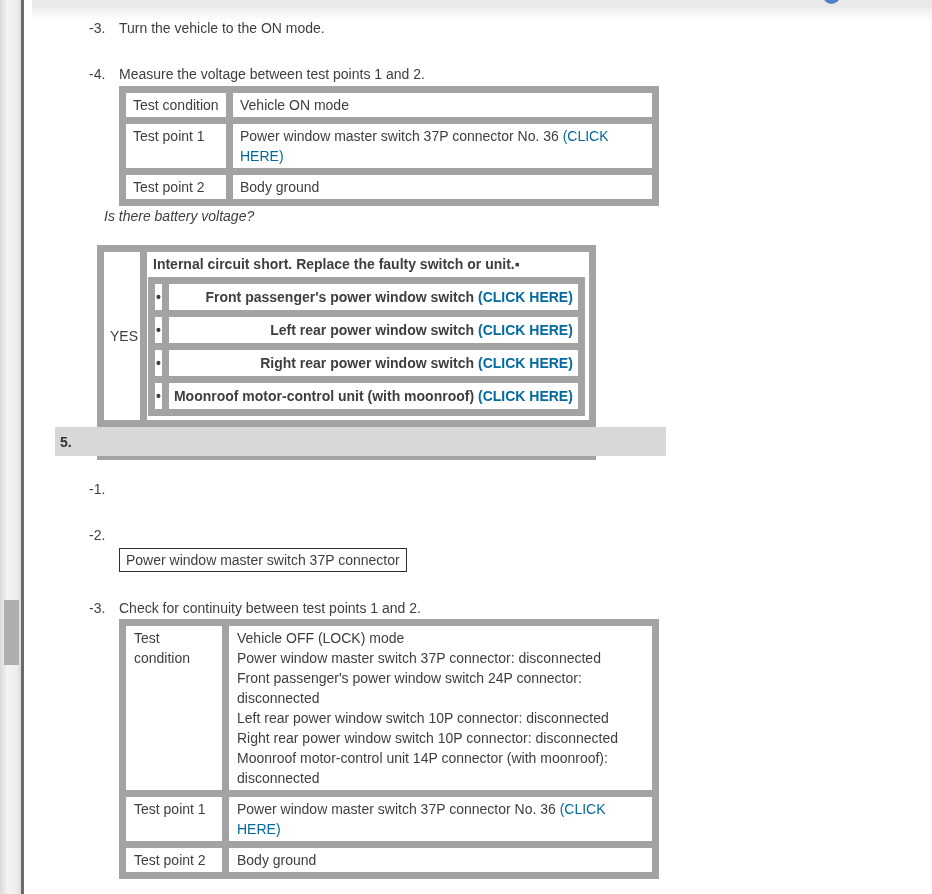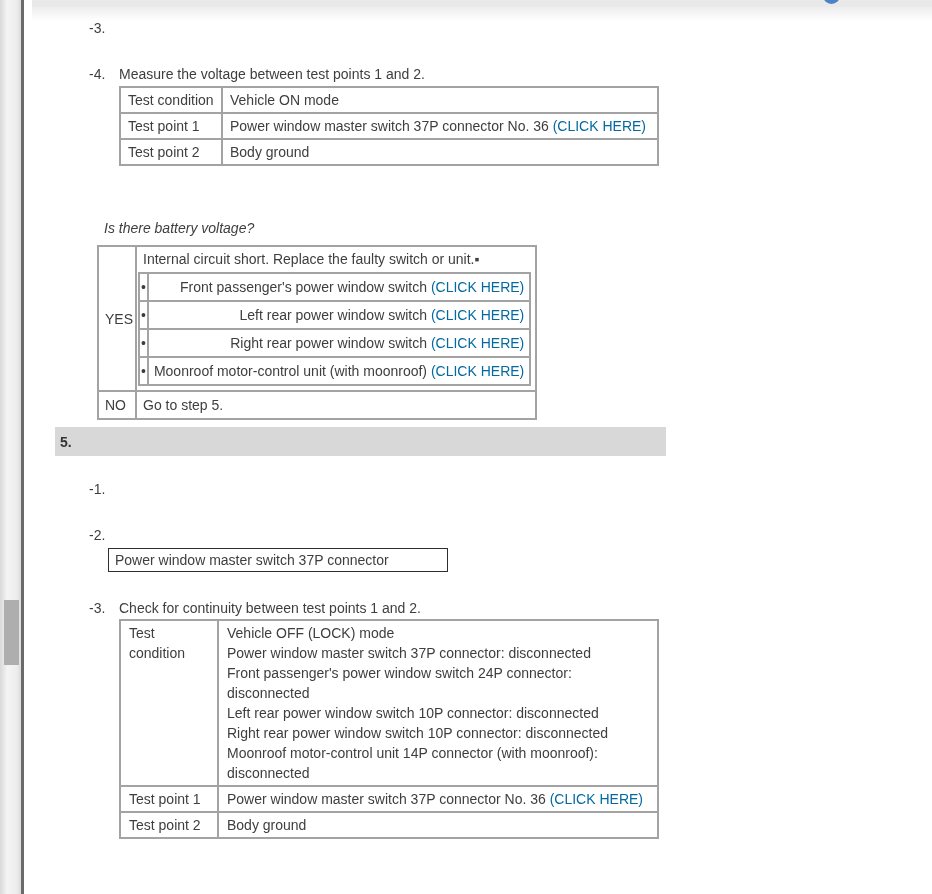--- a/index.html
+++ b/index.html
@@ -16,61 +16,62 @@
   .divider-line{position:absolute;left:21px;top:0;width:3px;height:894px;background:#6a6a6a;}
   
   .top-bar{position:absolute;left:32px;right:0;top:0;height:7px;background:#e9e9e9;}
   .top-shadow{position:absolute;left:32px;right:0;top:7px;height:14px;
     background:linear-gradient(#ededed,#ffffff);}
   .fab{position:absolute;left:823px;top:-13px;width:17px;height:17px;border-radius:50%;
     background:#4f81c7;}
   
   .substep{position:absolute;left:89px;display:flex;line-height:17px;}
   .substep .num{width:30px;flex:none;}
-  .question{position:absolute;left:104px;font-style:italic;line-height:17px;margin-top:12px;}
+  .question{position:absolute;left:104px;font-style:italic;line-height:17px;}
   
   table{border-collapse:collapse;}
-  td{border:2px solid #a3a3a3;vertical-align:top;line-height:20px;}
+  td{border:7px solid #a3a3a3;vertical-align:top;line-height:20px;}
   .t1{position:absolute;left:119px;top:86px;width:540px;}
   .t1 td{padding:2px 7px;}
   .t1 .c1{width:86px;}
   .t2{position:absolute;left:119px;top:619px;width:540px;}
   .t2 td{padding:2px 8px;}
   .t2 .c1{width:80px;}
   
   .decision{position:absolute;left:97px;top:245px;width:440px;}
   .dec-label{width:36px;text-align:left;vertical-align:middle;padding:2px 2px 2px 6px;}
-  .dec-content{padding:0;}
+  .dec-content{padding:0;font-weight:bold;}
   .intro-line{padding:2px 6px;line-height:21px;}
   .nested{width:calc(100% - 5px);margin:0 4px 4px 1px;}
   .nested td{padding:3px 5px;white-space:nowrap;text-align:right;}
   .nested .bul{width:12px;text-align:center;padding:3px 1px;}
   .no-cell{padding:3px 6px;}
   
   .step-bar{position:absolute;left:55px;top:427px;width:611px;height:29px;background:#d8d8d8;
     display:flex;align-items:center;font-weight:bold;color:#333333;}
   .step-bar .num{width:40px;padding-left:5px;flex:none;}
   
-  .conn-box{position:absolute;left:108px;top:548px;width:340px;height:24px;box-sizing:border-box;
+  .conn-box{position:absolute;left:119px;top:548px;width:288px;height:24px;box-sizing:border-box;
     border:1px solid #2f2f2f;line-height:22px;padding-left:6px;}
   .link{color:#0369a1;cursor:pointer;text-decoration:none;}
 </style>
 </head>
 <body>
 
 <div class="scroll-track">
   <div class="scroll-thumb"></div>
 </div>
 <div class="divider-line"></div>
 <div class="top-bar"></div>
 <div class="top-shadow"></div>
 <div class="fab"></div>
 
 <div class="substep" style="top:20px">
   <span class="num">-3.</span>
+  <span>Turn the vehicle to the ON mode.</span>
 </div>
 
 <div class="substep" style="top:66px">
   <span class="num">-4.</span>
   <span>Measure the voltage between test points 1 and 2.</span>
 </div>
 
 <table class="t1">
   <tbody>
     <tr>

